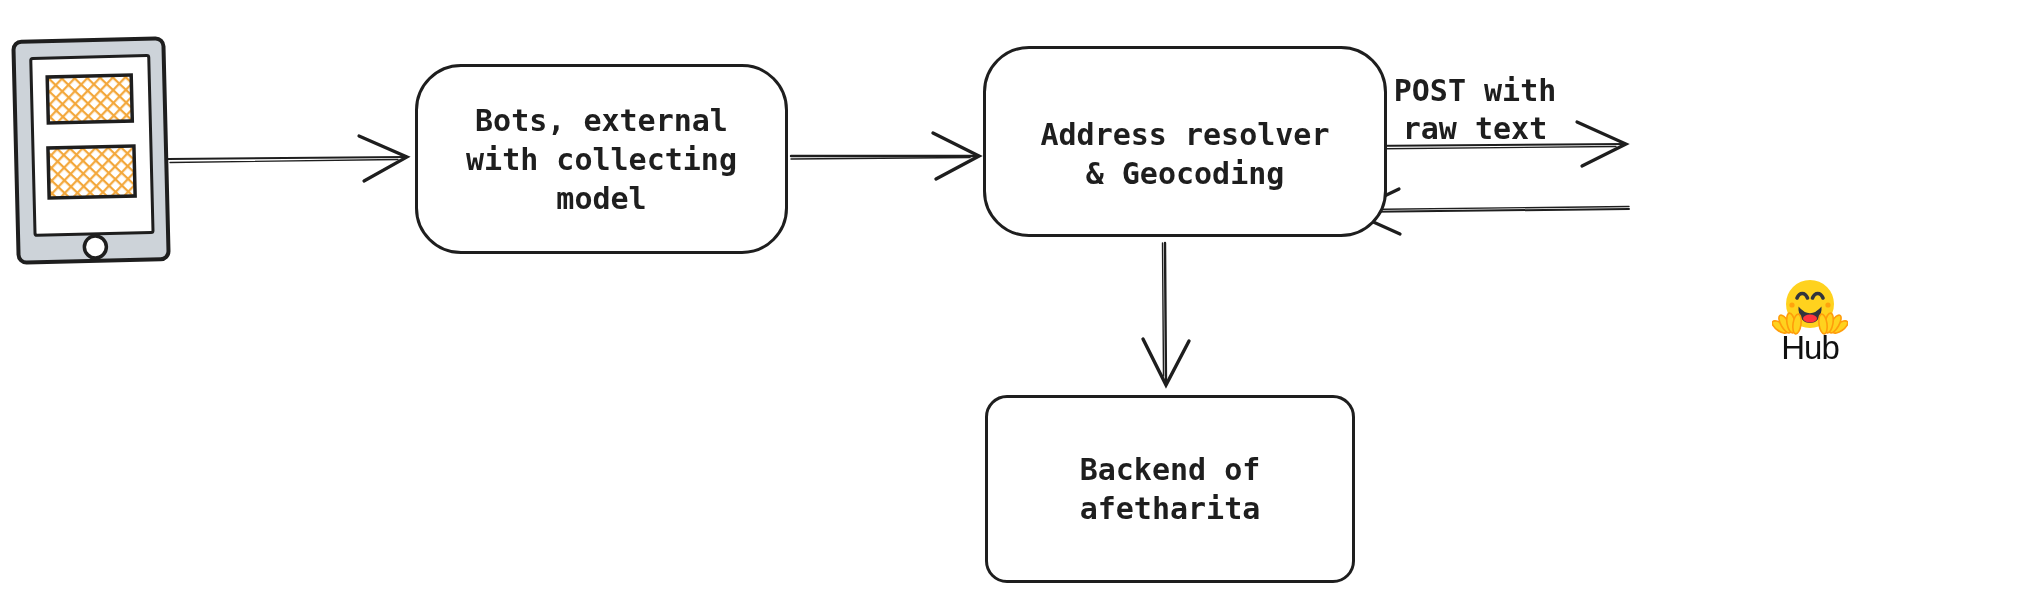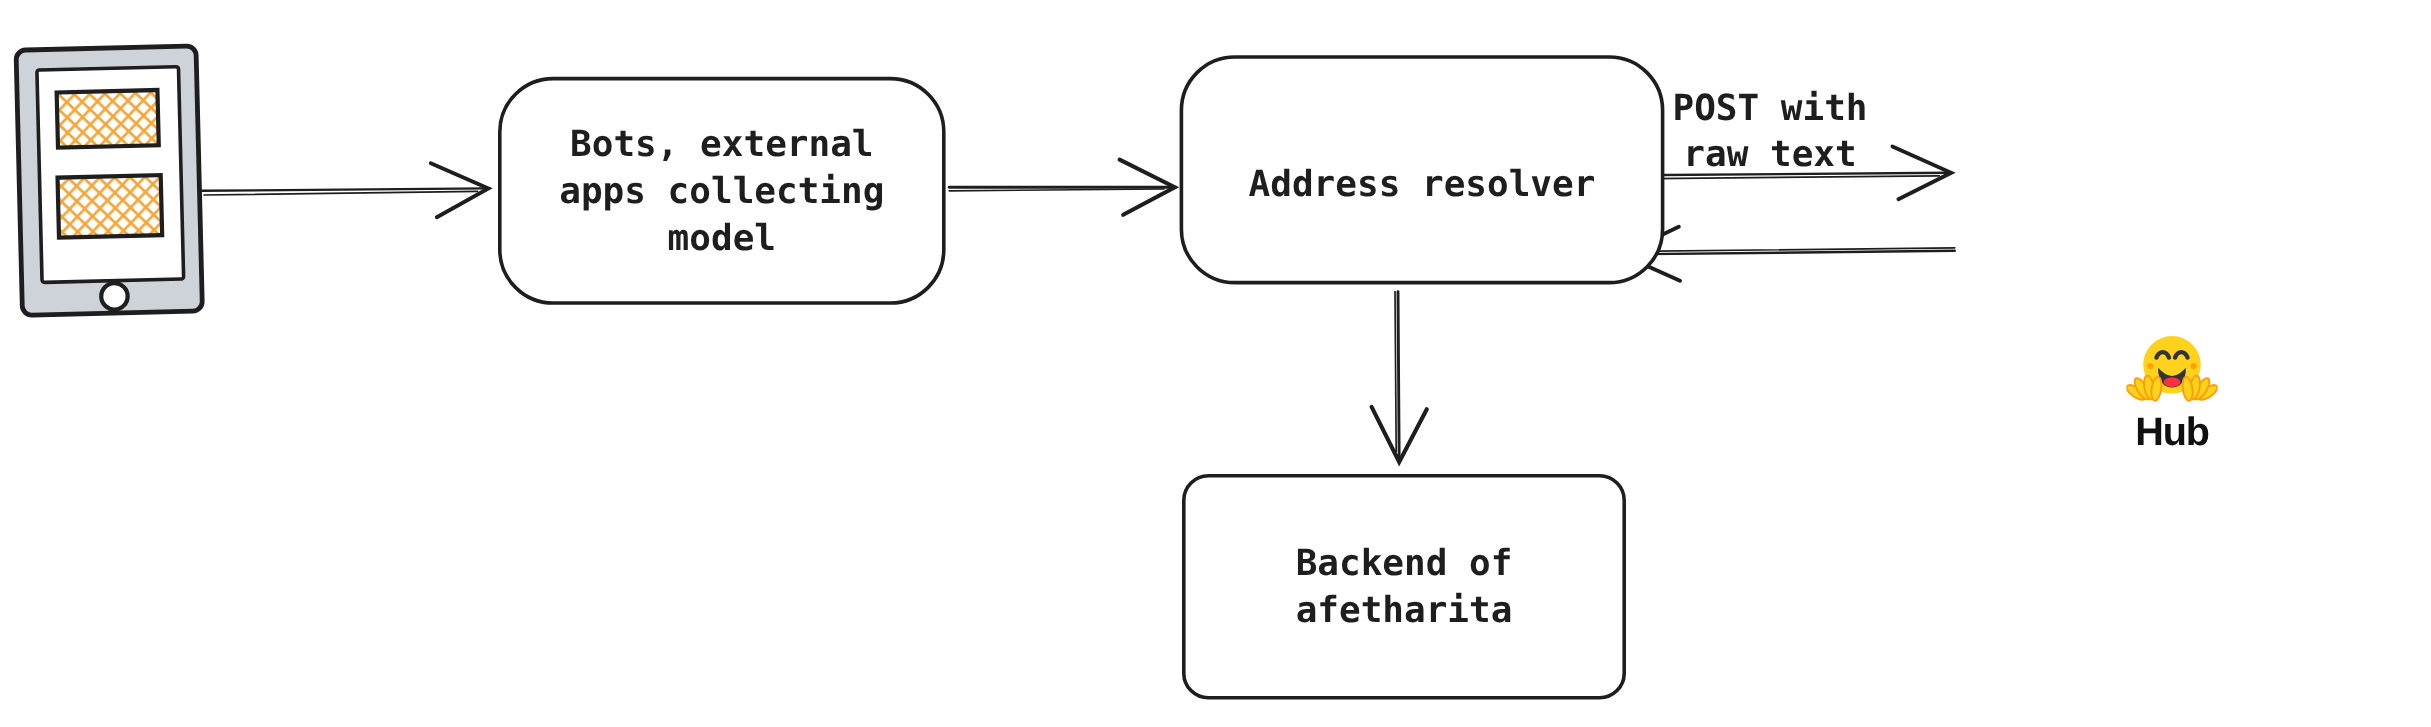--- a/index.html
+++ b/index.html
@@ -39,25 +39,25 @@
     color: #1e1e1e;
     font-weight: 700;
     font-size: 30px;
     line-height: 38px;
     text-align: center;
     font-family: "DejaVu Sans Mono", "Liberation Mono", monospace;
   }
   .hub-label {
     position: absolute;
     left: 1770px;
-    top: 342px;
+    top: 330px;
     width: 80px;
     text-align: center;
     font-family: "Liberation Sans", sans-serif;
-    font-weight: 700;
+    font-weight: 400;
     font-size: 33px;
     line-height: 36px;
     letter-spacing: -1px;
     color: #101010;
   }
   .hf-icon {
     position: absolute;
     left: 1772px;
     top: 277px;
     width: 76px;
@@ -108,26 +108,27 @@
       <g>
         <path d="M1165 243 L1166 385" stroke-width="2.4"></path>
         <path d="M1162.5 243 L1163.5 376" stroke-width="1.4"></path>
         <path d="M1143 339 L1166 385 L1189 341" stroke-width="3.4"></path>
       </g>
     </g>
   </svg>
 
   <div class="node" style="left:415px; top:64px; width:373px; height:190px;">
     <div>Bots, external</div>
-    <div>apps collecting</div>
+    <div>with collecting</div>
     <div>model</div>
   </div>
 
   <div class="node" style="left:983px; top:46px; width:404px; height:191px; padding-top:24px;">
     <div>Address resolver</div>
+    <div>&amp; Geocoding</div>
   </div>
 
 
   <div class="node" style="left:985px; top:395px; width:370px; height:188px;border-radius:22px;">
     <div>Backend of</div>
     <div>afetharita</div>
   </div>
 
   <div class="edge-label" style="left:1355px; top:38px; width:240px;margin-top:34px;">
     <div>POST with</div>

